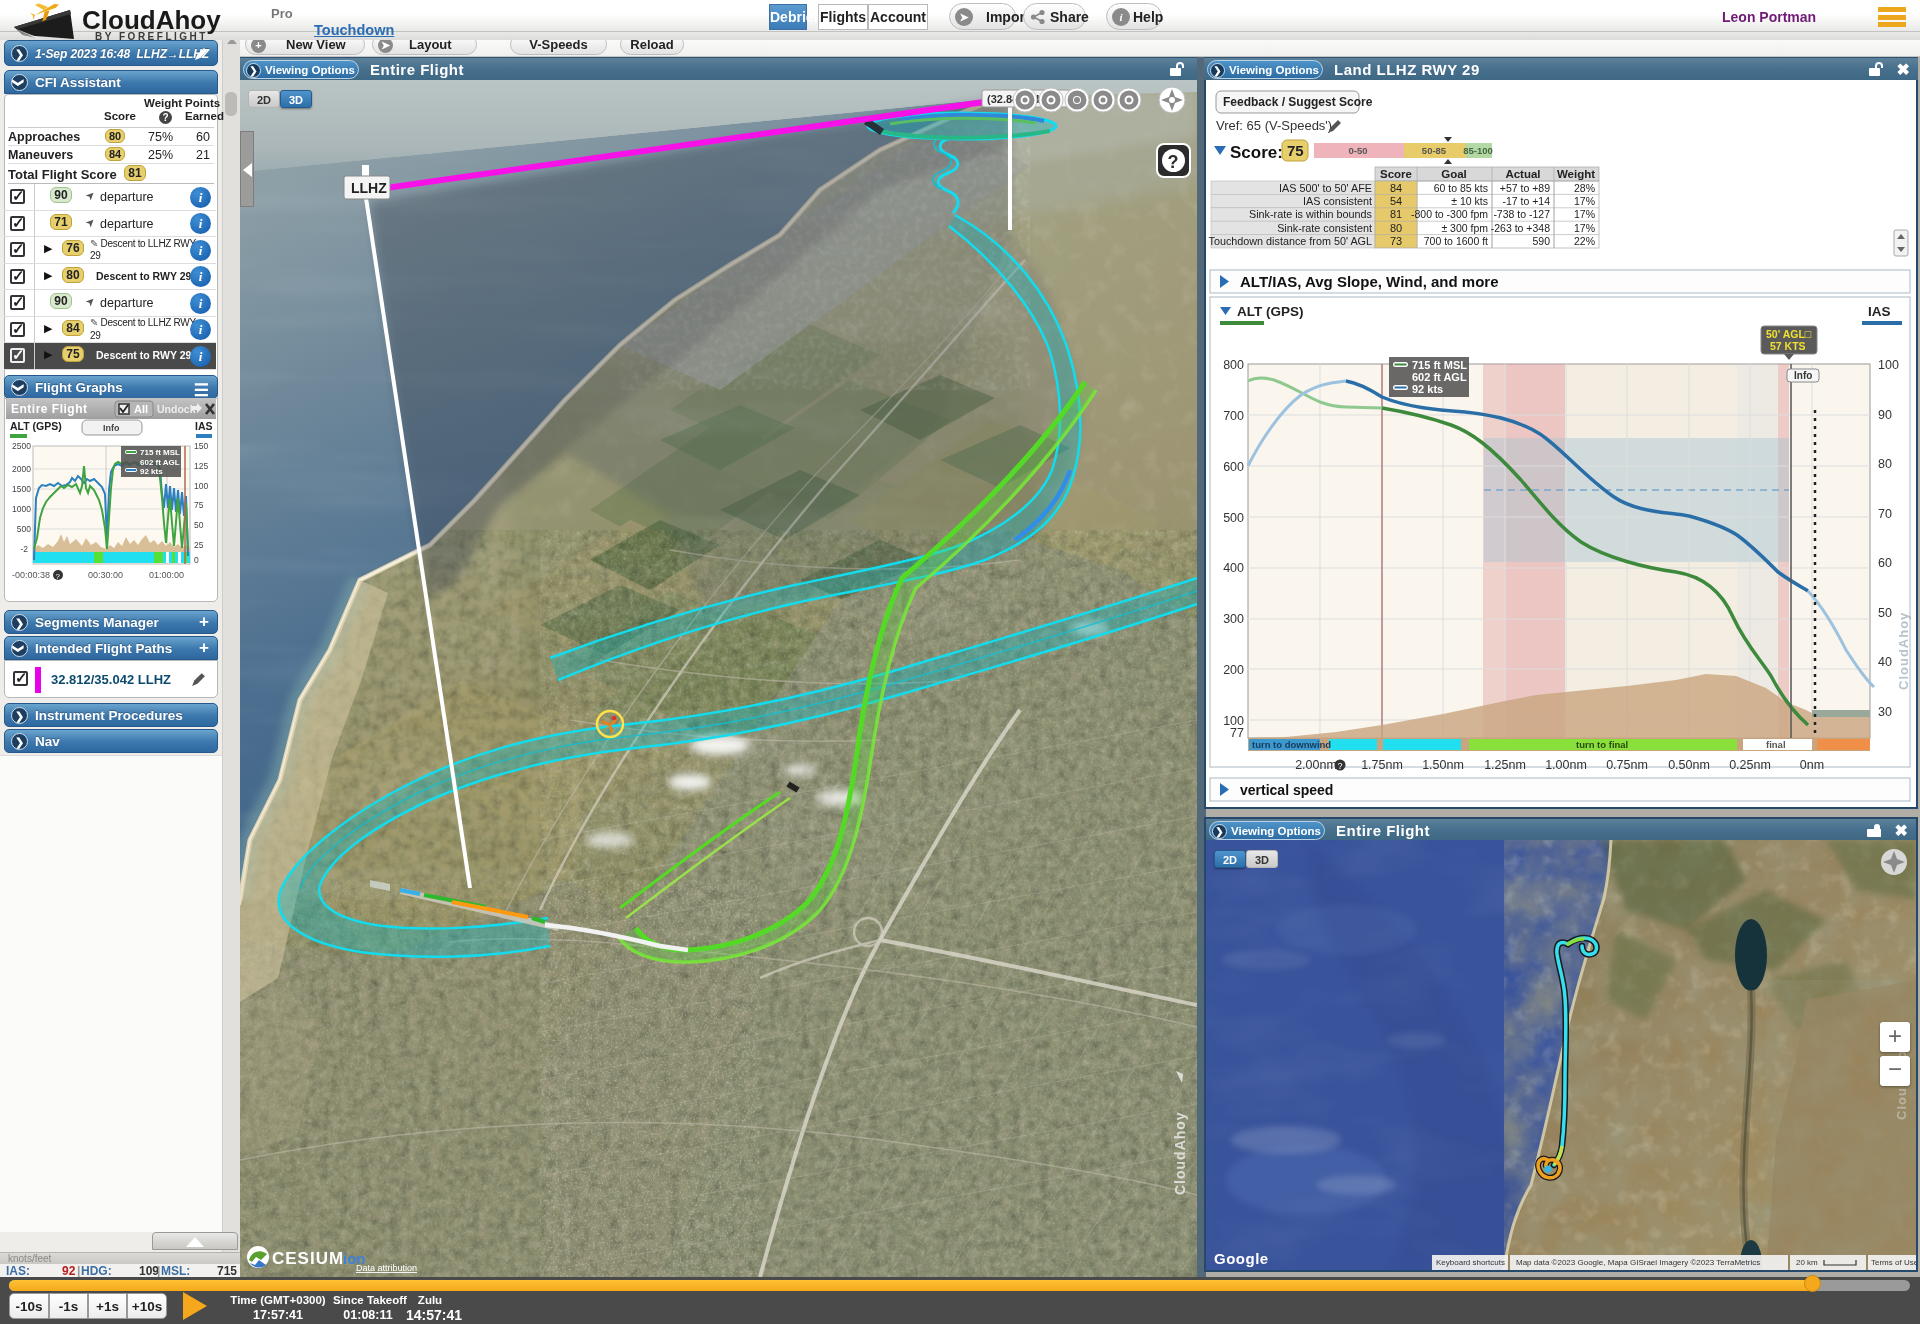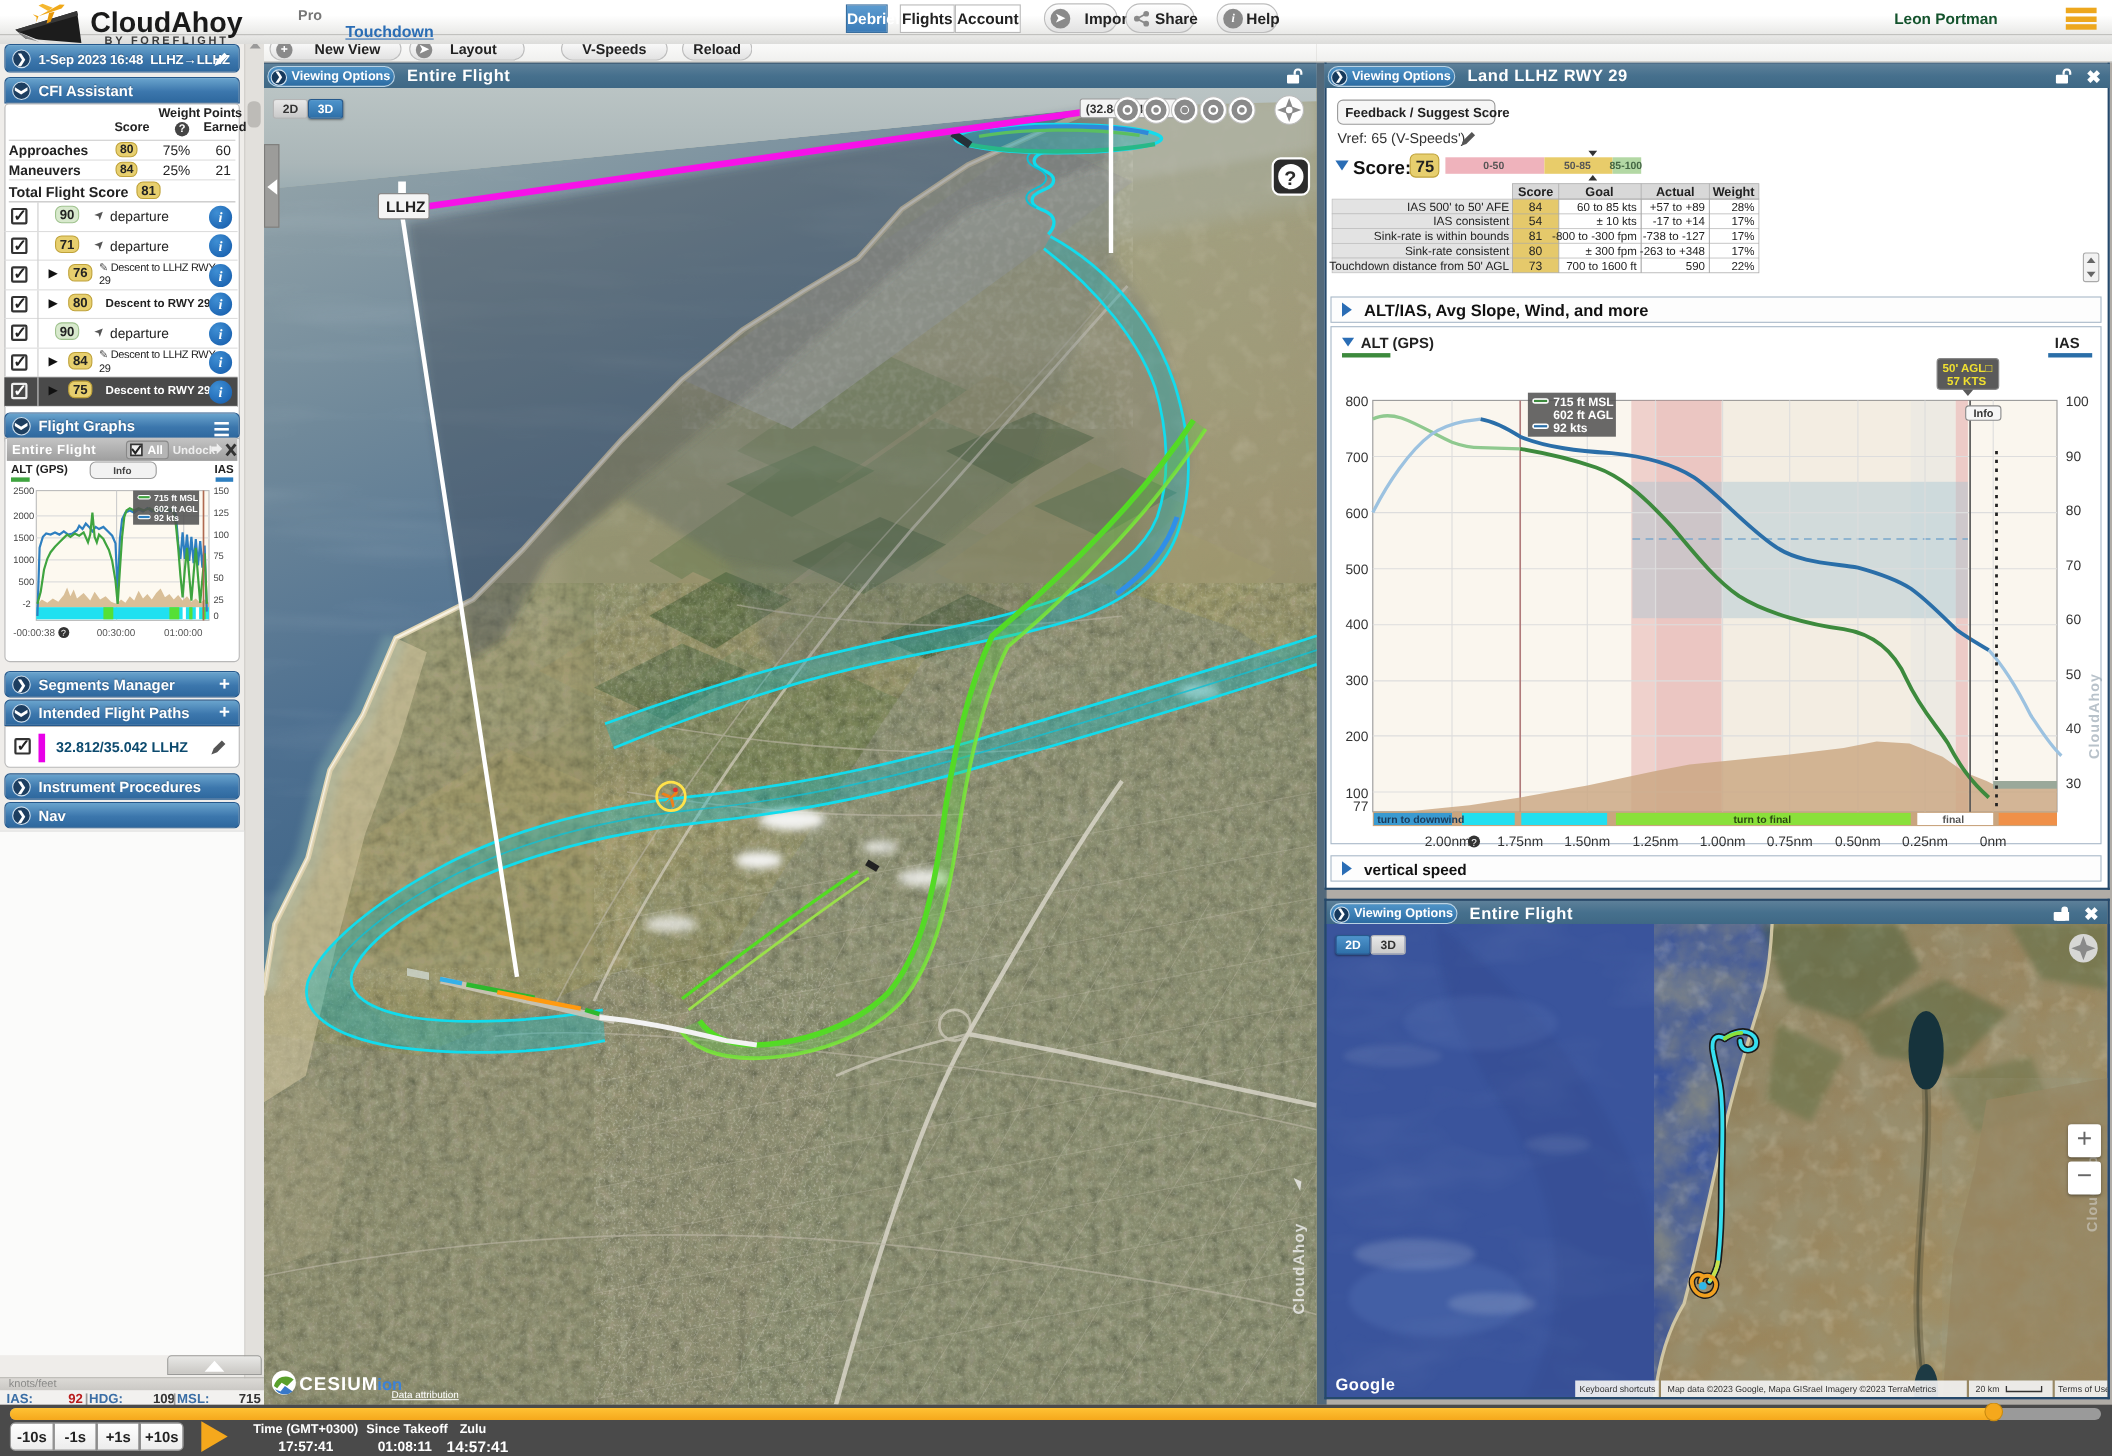--- a/index.html
+++ b/index.html
@@ -88,36 +88,36 @@
   <div class="pillbtn" style="left:949px;width:67px;"><span class="ic">➤</span><span style="margin-left:36px;line-height:26px;">Import</span></div>
   <div class="pillbtn" style="left:1023px;width:63px;">
     <svg class="abs" style="left:6px;top:5px;" width="16" height="16" viewBox="0 0 16 16">
         <circle cx="3.5" cy="8" r="2.6" fill="#8a8a8a"></circle>
         <circle cx="12" cy="3.5" r="2.6" fill="#8a8a8a"></circle>
         <circle cx="12" cy="12.5" r="2.6" fill="#8a8a8a"></circle>
         <path d="M3.5 8 L12 3.5 M3.5 8 L12 12.5" stroke="#8a8a8a" stroke-width="1.6"></path>
       </svg>
     <span style="margin-left:26px;line-height:26px;">Share</span></div>
   <div class="pillbtn" style="left:1106px;width:56px;"><span class="ic" style="font-family:'Liberation Serif',serif;font-style:italic;">i</span><span style="margin-left:26px;line-height:26px;">Help</span></div>
-  <div class="abs" style="left:1722px;top:9px;font-size:14px;color:#14532d;font-weight:bold;z-index:32;">Leon Portman</div>
+  <div class="abs" style="left:1722px;top:9px;font-size:14px;color:#701a75;font-weight:bold;z-index:32;">Leon Portman</div>
   <div class="abs" style="left:1878px;top:7px;z-index:32;">
     <div style="width:28px;height:5px;background:#eda71d;margin-bottom:2.5px;"></div>
     <div style="width:28px;height:5px;background:#eda71d;margin-bottom:2.5px;"></div>
     <div style="width:28px;height:5px;background:#eda71d;"></div>
   </div>
 
   <div id="sidebar">
     <div id="sidegutter">
         <div style="position:absolute;left:4px;top:6px;width:0;height:0;border-left:5px solid transparent;border-right:5px solid transparent;border-bottom:6px solid #9a9a9a;"></div>
         <div style="position:absolute;left:2px;top:60px;width:12px;height:24px;background:#bdbbb7;border-radius:5px;"></div>
       </div>
 
     <div class="bluehdr" style="top:8px;height:26px;">
       <div class="circ" style="top:4px;">❯</div>
-      <div class="ttl" style="top:6px;font-size:12px;letter-spacing:-0.1px;">1-Sep 2023 16:48&nbsp;&nbsp;LLHZ→LLHZ</div>
+      <div class="ttl" style="top:6px;font-size:12px;letter-spacing:-0.1px;font-style:italic;">1-Sep 2023 16:48&nbsp;&nbsp;LLHZ→LLHZ</div>
       <svg class="abs" style="right:8px;top:5px;" width="16" height="16" viewBox="0 0 16 16">
           <path d="M2 14 L4 9 L11 2 L14 5 L7 12 Z" fill="#fff"></path>
         </svg>
     </div>
 
     <div class="bluehdr" style="top:38px;border-radius:5px 5px 0 0;">
       <div class="circ dn">❯</div>
       <div class="ttl">CFI Assistant</div>
     </div>
     <div class="whitebox" style="top:62px;width:214px;height:310px;"></div>

